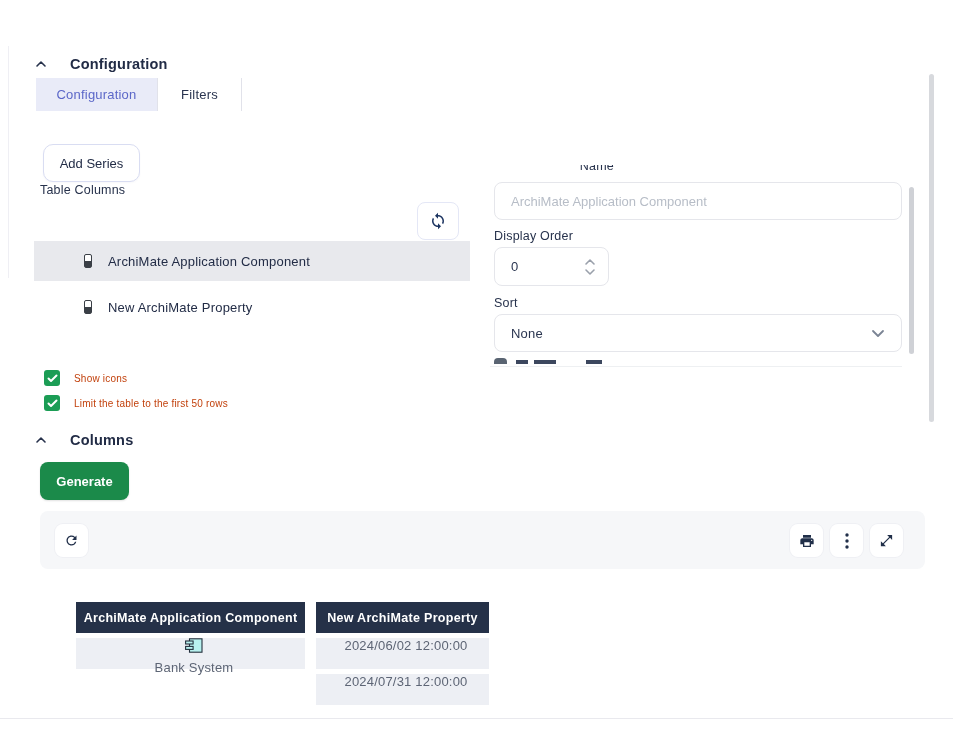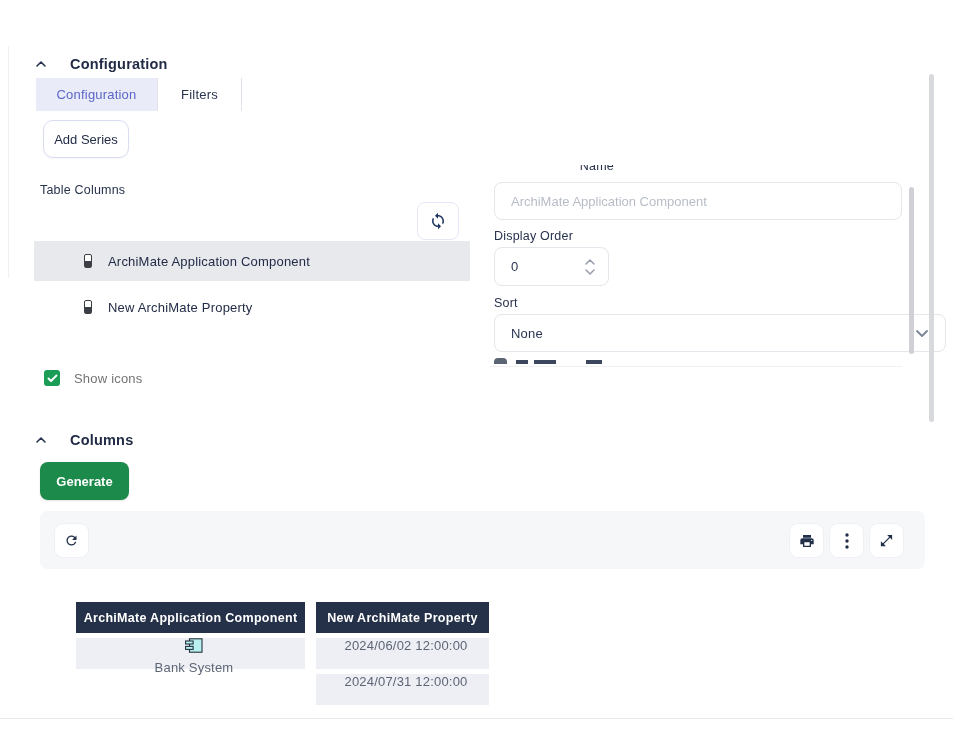--- a/index.html
+++ b/index.html
@@ -75,21 +75,21 @@
   
   .clipped-row { overflow:hidden; height:6px; }
   .clipped-row .gear-sliver { position:absolute; left:4px; top:0; width:13px; height:10px; background:#5a6472; border-radius:4px 4px 0 0; }
   .clipped-row .txt-sliver { position:absolute; top:2px; height:4px; background:#3c475e; }
 
   .vscroll { background:#d7d9dd; border-radius:3px; }
 
   
   .check-row { display:flex; align-items:center; gap:14px; }
   .checkbox { width:16px; height:16px; border-radius:3px; background:#1b9d55; display:flex; align-items:center; justify-content:center; }
-  .check-label { font-size:13px; color:#737373; }
+  .check-label { font-size:10px; color:#c2410c; }
 
   
   .toolbar { background:#f6f7f9; border-radius:8px; }
 
   
   .rt-cell { display:flex; align-items:center; }
   .rt-head { background:#253148; color:#fff; font-size:12.5px; font-weight:600; justify-content:center; letter-spacing:.3px; }
   .rt-data { background:#edeff4; color:#5d6575; font-size:13px; gap:7px; padding-left:7px;flex-direction:column; }
 
   svg { display:block; }
@@ -109,21 +109,21 @@
         </svg>
     </span>
     <span class="section-title">Configuration</span>
   </div>
 
   <div class="tab active" style="left:36px; width:121px;">Configuration</div>
   <div class="tab-sep" style="left:157px;"></div>
   <div class="tab inactive" style="left:158px; width:83px;">Filters</div>
   <div class="tab-sep" style="left:241px;"></div>
 
-  <button class="abs btn-outline" style="left:43px; top:120px; width:86px; height:38px;">Add Series</button>
+  <button class="abs btn-outline" style="left:43px; top:144px; width:97px; height:38px;">Add Series</button>
 
   <div class="abs field-label" style="left:40px; top:183px;">Table Columns</div>
 
   <button class="abs icon-btn" style="left:417px; top:202px; width:42px; height:38px;">
     <span>
       <svg width="18" height="18" viewBox="0 0 24 24" fill="#1c3461">
           <path d="M12 4V1L8 5l4 4V6c3.31 0 6 2.69 6 6 0 1.01-.25 1.97-.7 2.8l1.46 1.46A7.93 7.93 0 0 0 20 12c0-4.42-3.58-8-8-8zm0 14c-3.31 0-6-2.69-6-6 0-1.01.25-1.97.7-2.8L5.24 7.74A7.93 7.93 0 0 0 4 12c0 4.42 3.58 8 8 8v3l4-4-4-4v3z"></path>
         </svg>
     </span>
   </button>
@@ -155,21 +155,21 @@
       </span>
       <span>
         <svg width="12" height="8" viewBox="0 0 12 8">
             <polyline points="2,2 6,6 10,2" fill="none" stroke="#9aa0ab" stroke-width="1.6" stroke-linecap="round" stroke-linejoin="round"></polyline>
           </svg>
       </span>
     </span>
   </div>
 
   <div class="abs field-label" style="left:494px; top:296px;">Sort</div>
-  <div class="abs select-box" style="left:494px; top:314px; width:452px; height:38px;">
+  <div class="abs select-box" style="left:494px; top:314px; width:408px; height:38px;">
     <span>None</span>
     <span>
       <svg width="14" height="10" viewBox="0 0 14 10">
           <polyline points="2,3 7,8 12,3" fill="none" stroke="#7b8494" stroke-width="1.8" stroke-linecap="round" stroke-linejoin="round"></polyline>
         </svg>
     </span>
   </div>
 
   <div class="abs clipped-row" style="left:490px; top:358px; width:412px;">
     <span class="gear-sliver"></span>
@@ -181,20 +181,28 @@
 
   <div class="abs vscroll" style="left:909px; top:187px; width:5px; height:167px; background:#cfd1d6;"></div>
 
   <div class="abs check-row" style="left:44px; top:370px;">
     <span class="checkbox">
       <svg width="11" height="9" viewBox="0 0 11 9">
           <polyline points="1.5,4.5 4,7 9.5,1.5" fill="none" stroke="#fff" stroke-width="2" stroke-linecap="round" stroke-linejoin="round"></polyline>
         </svg>
     </span>
     <span class="check-label">Show icons</span>
+  </div>
+  <div class="abs check-row" style="left:44px; top:395px;">
+    <span class="checkbox">
+      <svg width="11" height="9" viewBox="0 0 11 9">
+          <polyline points="1.5,4.5 4,7 9.5,1.5" fill="none" stroke="#fff" stroke-width="2" stroke-linecap="round" stroke-linejoin="round"></polyline>
+        </svg>
+    </span>
+    <span class="check-label">Limit the table to the first 50 rows</span>
   </div>
 
   <div class="abs section-head" style="left:34px; top:432px;">
     <span class="caret">
       <svg width="14" height="14" viewBox="0 0 14 14">
           <polyline points="3,9 7,5 11,9" fill="none" stroke="#26314b" stroke-width="1.6" stroke-linecap="round" stroke-linejoin="round"></polyline>
         </svg>
     </span>
     <span class="section-title">Columns</span>
   </div>

